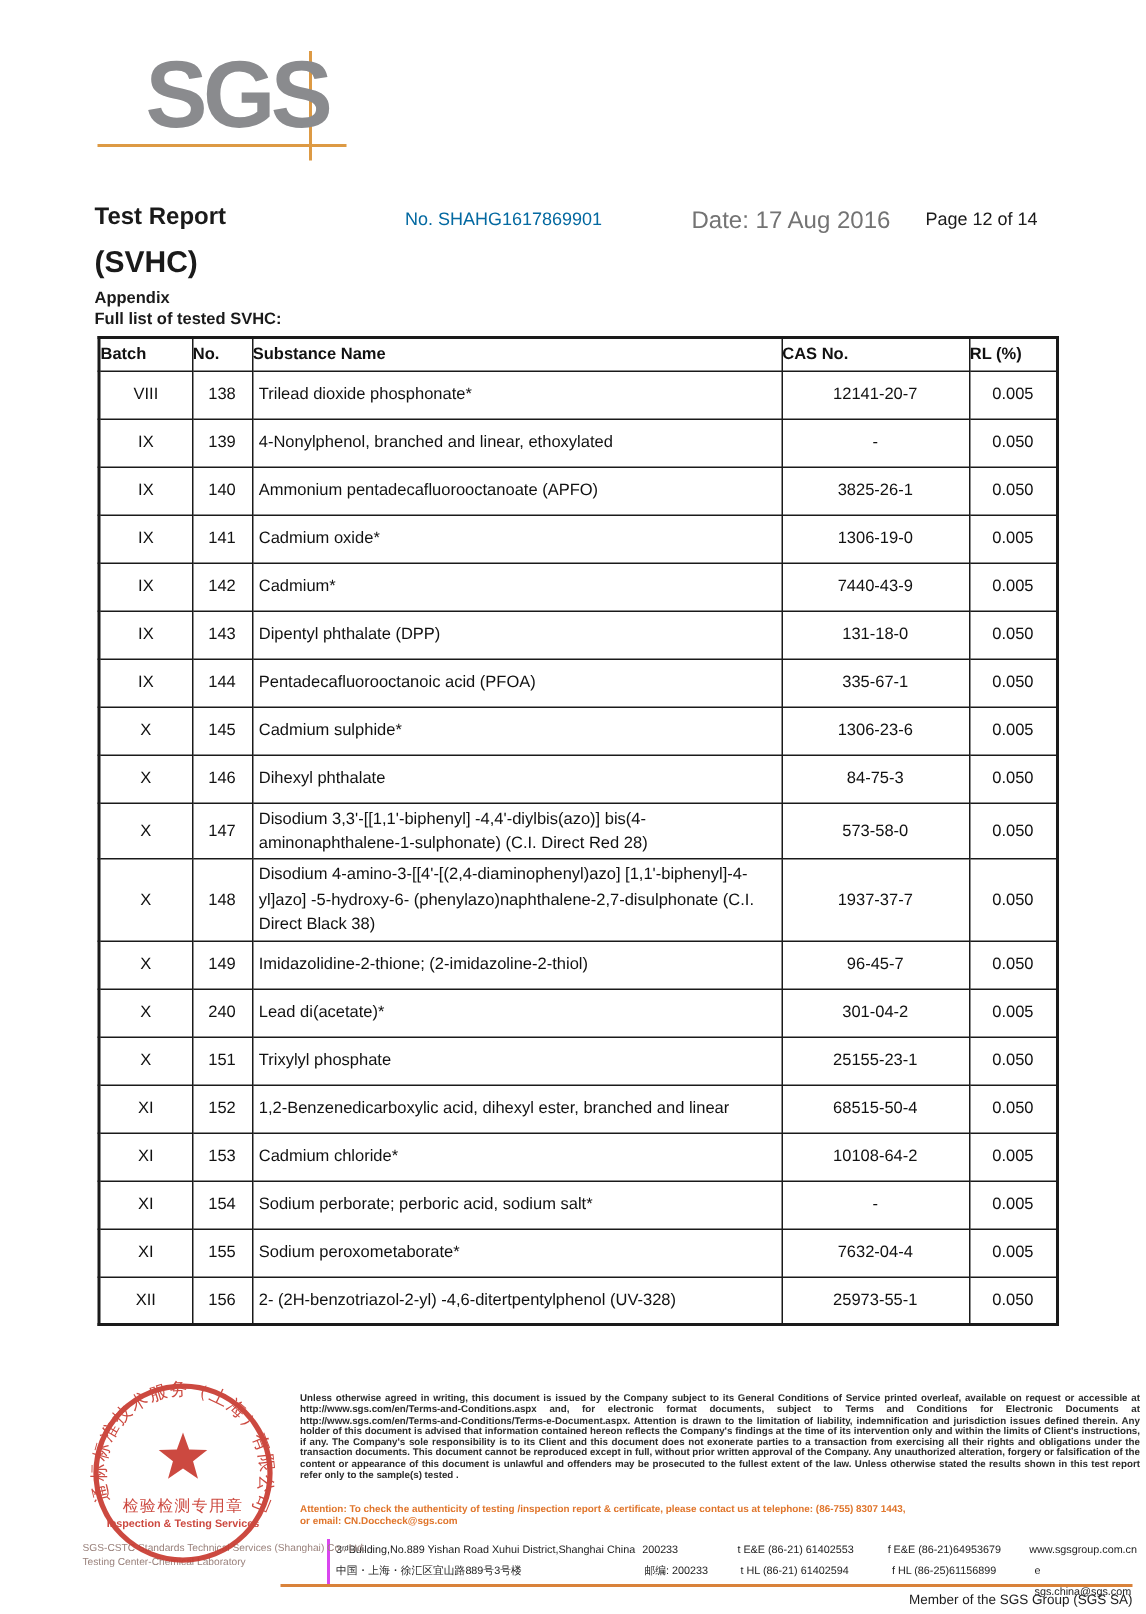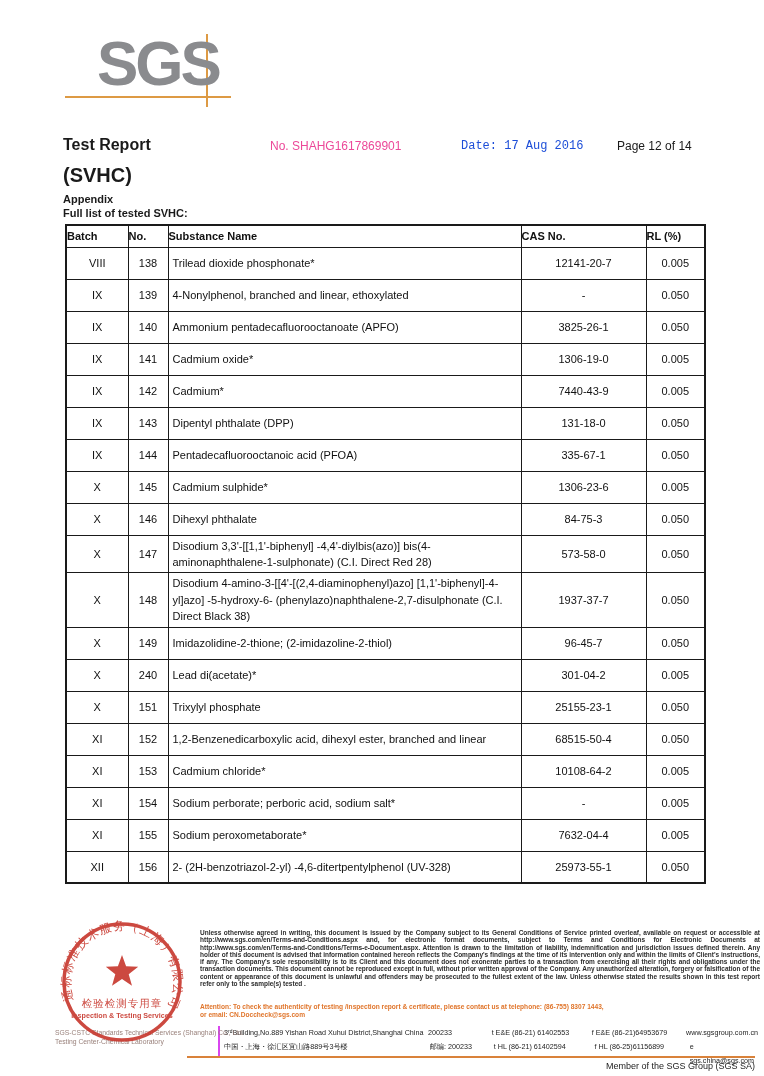--- a/index.html
+++ b/index.html
@@ -10,22 +10,22 @@
   
   .logo-wrap { position:absolute; left:63px; top:34px; width:175px; height:96px; }
   .logo-text { position:absolute; left:34px; top:-6px; font-size:62px; font-weight:bold;
                color:#8a8b8e; letter-spacing:-3px; transform:scaleY(1.02); }
   .logo-hline { position:absolute; left:2px; top:62px; width:166px; height:2px; background:#dd9a44; }
   .logo-vline { position:absolute; left:143px; top:0px; width:2px; height:73px; background:#dd9a44; }
 
   
   .doc-title   { position:absolute; left:63px; top:136px; font-size:16px; font-weight:bold; color:#1a1a1a; }
   .doc-subtitle{ position:absolute; left:63px; top:164px; font-size:20px; font-weight:bold; color:#1a1a1a; }
-  .report-no   { position:absolute; left:270px; top:139px; font-size:12px; color:#ec4899; }
-  .report-date { position:absolute; left:461px; top:139px; font-size:12px; color:#1d4ed8;font-family:Liberation Mono, monospace; }
+  .report-no   { position:absolute; left:270px; top:139px; font-size:12px; color:#0369a1; }
+  .report-date { position:absolute; left:461px; top:139px; font-size:16px; color:#737373; }
   .report-page { position:absolute; left:617px; top:139px; font-size:12px; color:#1a1a1a; }
   .appendix    { position:absolute; left:63px; top:193px; font-size:11px; font-weight:bold; color:#1a1a1a; }
   .list-label  { position:absolute; left:63px; top:207px; font-size:11px; font-weight:bold; color:#1a1a1a; }
 
   
   table.svhc { position:absolute; left:65px; top:224px; width:639px;
                border-collapse:collapse; table-layout:fixed; }
   table.svhc th, table.svhc td { border:1px solid #1a1a1a; font-size:11px; color:#111; }
   table.svhc { border:2px solid #1a1a1a; }
   table.svhc th { height:22px; font-weight:bold; text-align:left; vertical-align:middle; }

